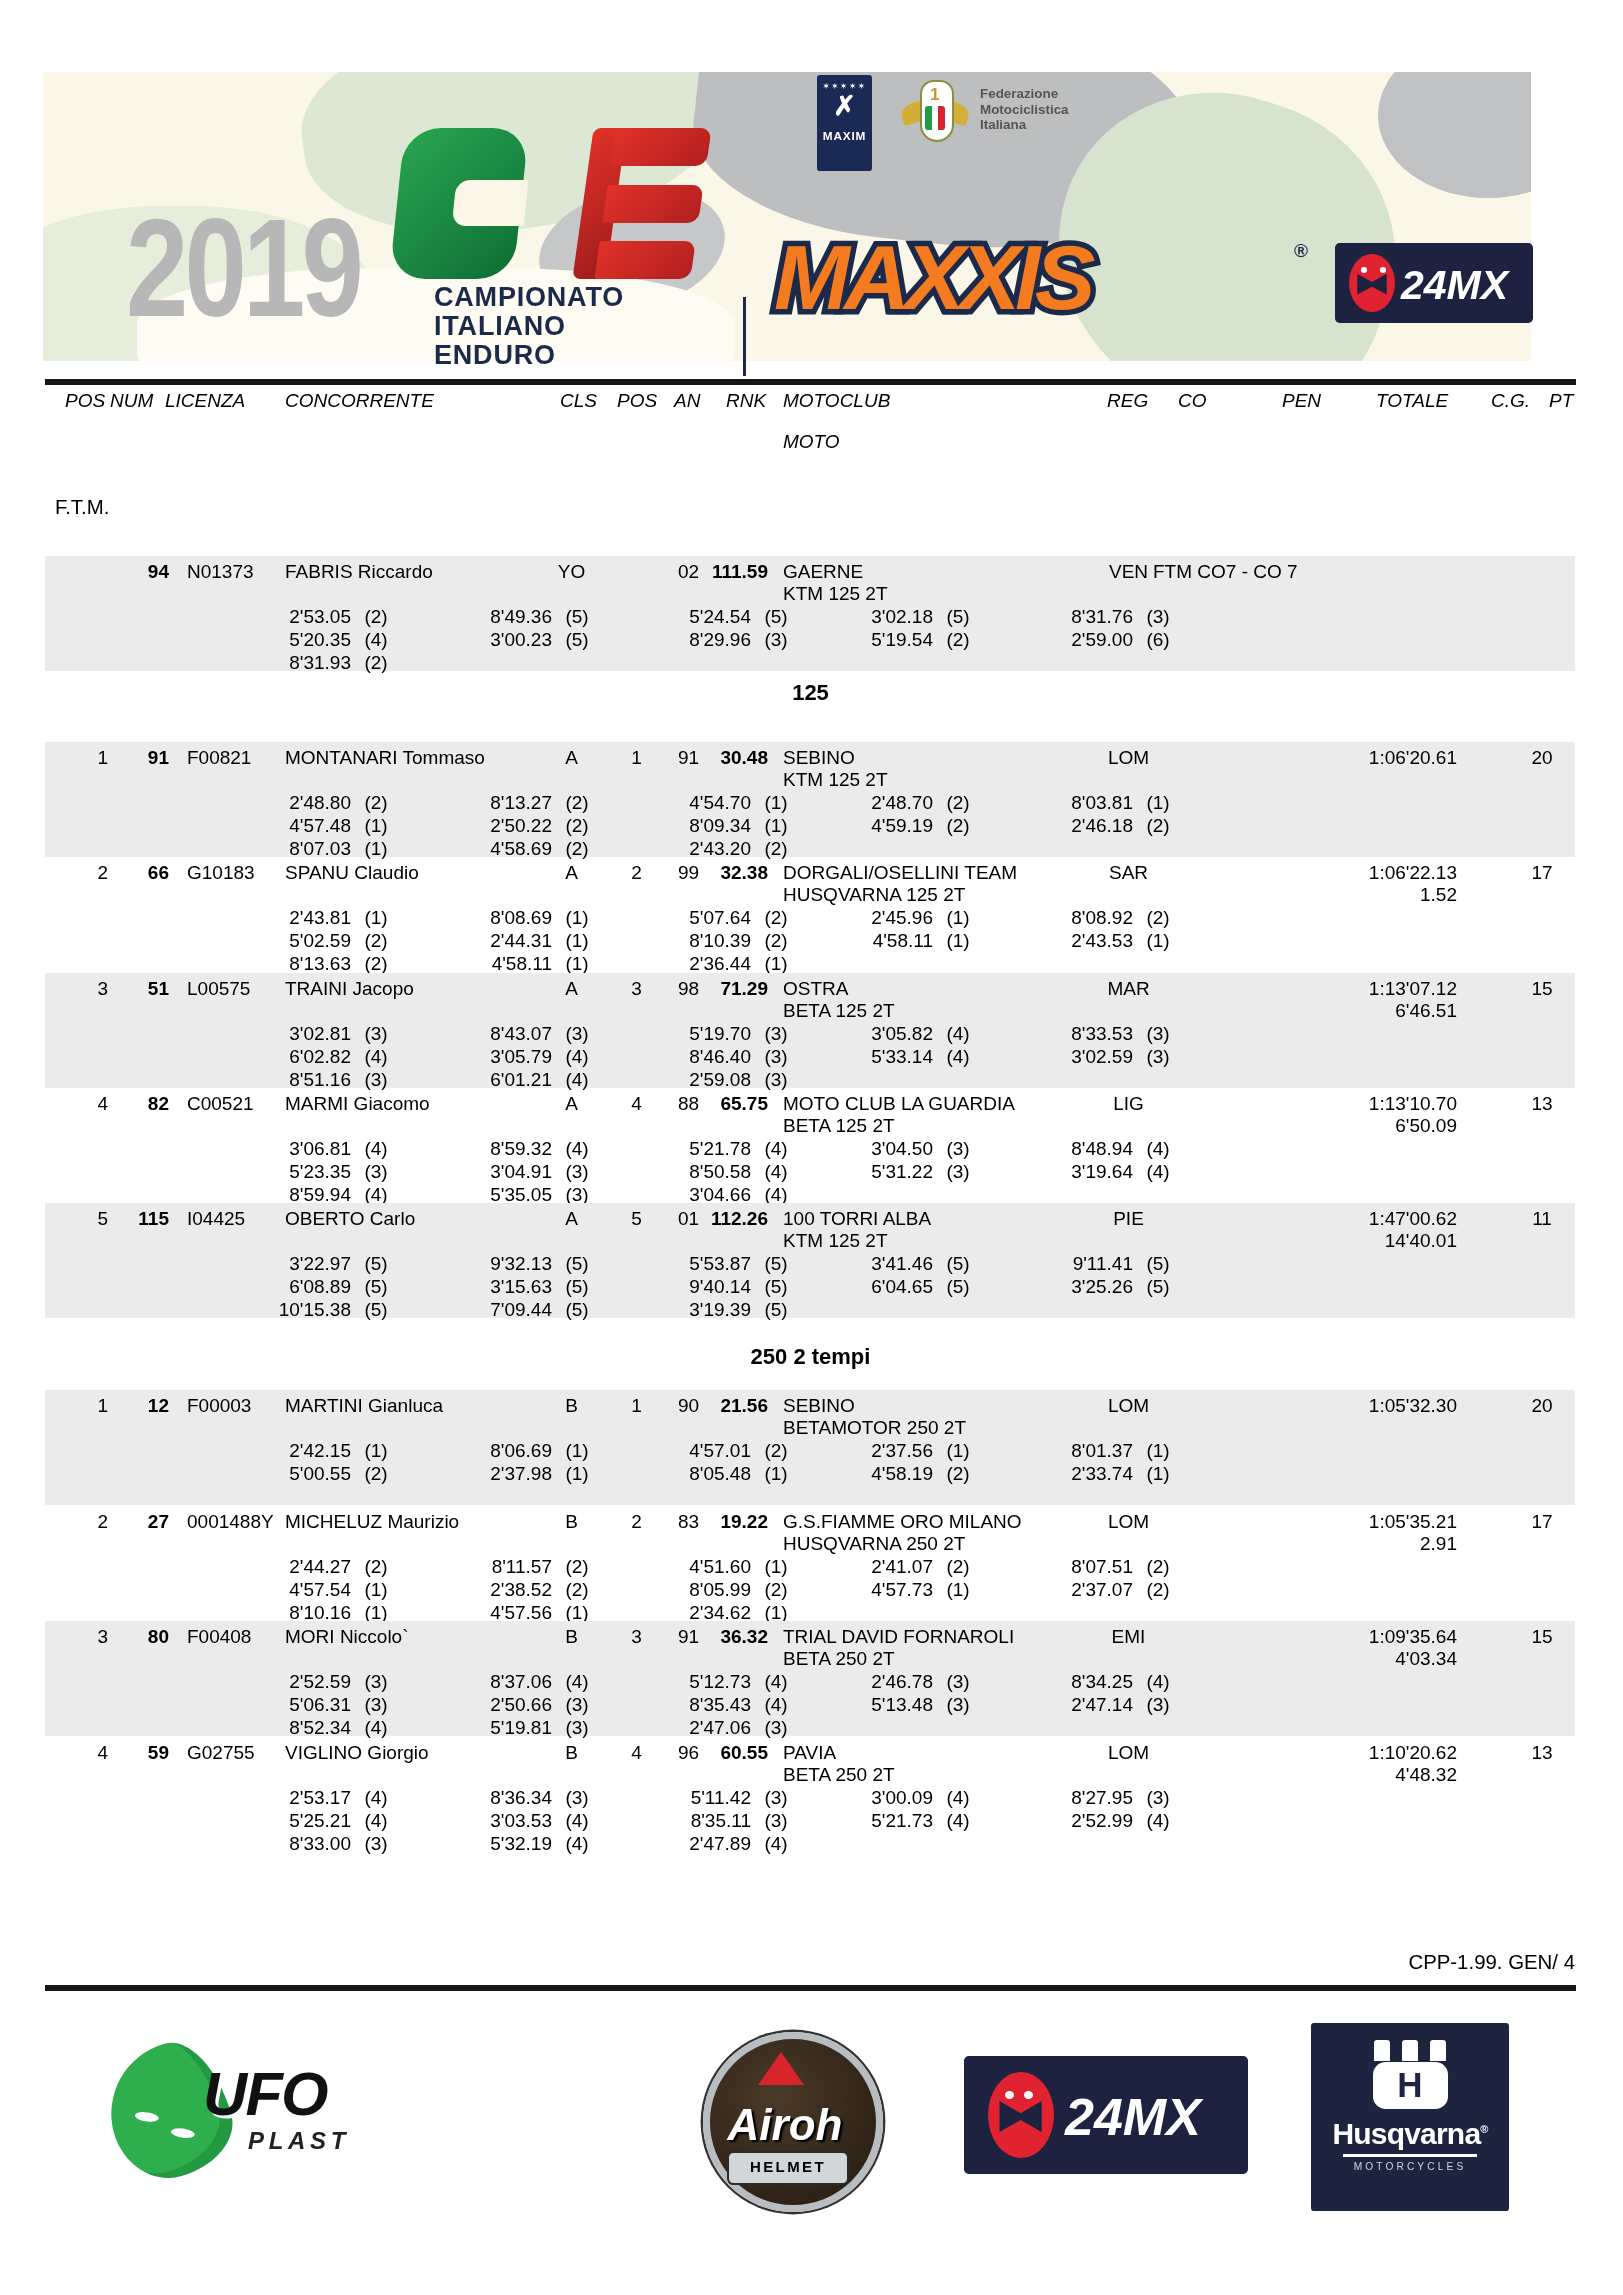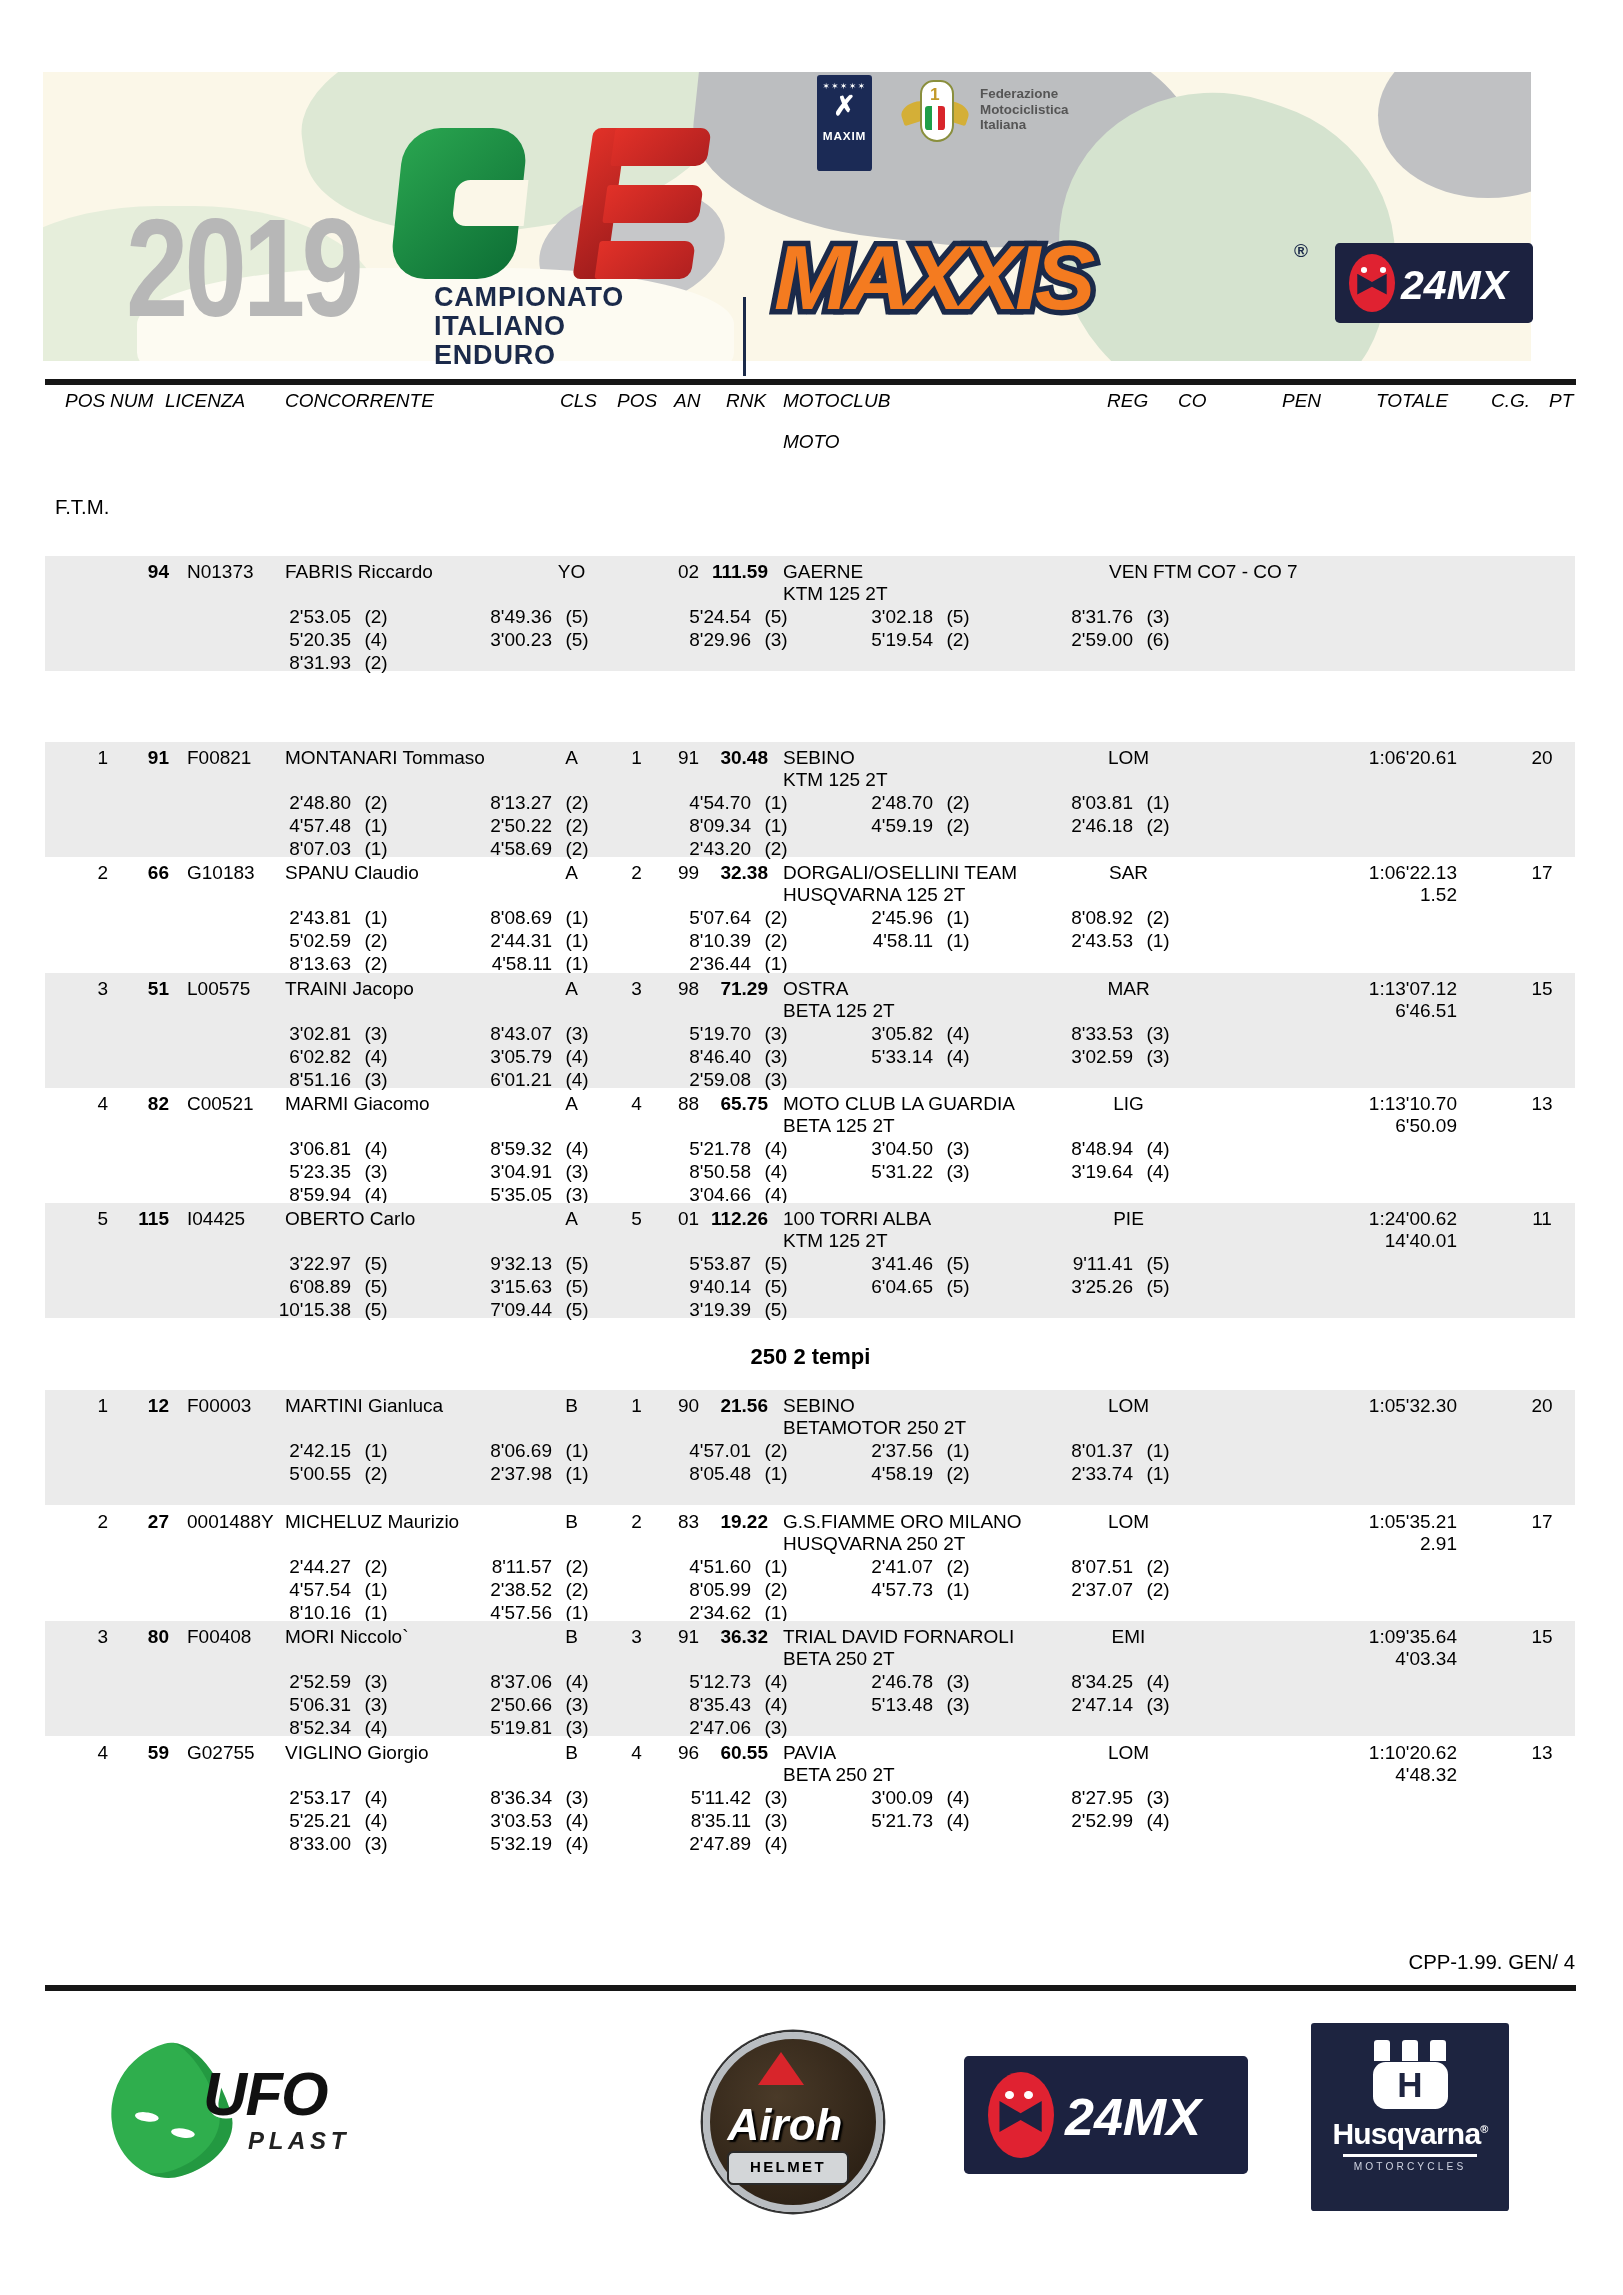--- a/index.html
+++ b/index.html
@@ -225,20 +225,21 @@
       <span class="c tc tD"><span class="tv">5'19.54</span><span class="tr">(2)</span></span>
       <span class="c tc tE"><span class="tv">2'59.00</span><span class="tr">(6)</span></span>
     </div>
     <div class="rl" style="top:93px">
       <span class="c tc tA"><span class="tv">8'31.93</span><span class="tr">(2)</span></span>
       <span class="c tc tB"><span class="tv"></span><span class="tr"></span></span>
       <span class="c tc tC"><span class="tv"></span><span class="tr"></span></span>
     </div>
   </div>
 
+  <div class="section-label" style="top:680px">125</div>
 
   <div class="rider g" style="top:744px">
     <div class="rl" style="top:1.6px">
       <span class="c cpos">1</span>
       <span class="c cnum">91</span>
       <span class="c clic">F00821</span>
       <span class="c cname">MONTANARI Tommaso</span>
       <span class="c ccls">A</span>
       <span class="c cpos2">1</span>
       <span class="c can">91</span>
@@ -398,21 +399,21 @@
       <span class="c cpos">5</span>
       <span class="c cnum">115</span>
       <span class="c clic">I04425</span>
       <span class="c cname">OBERTO Carlo</span>
       <span class="c ccls">A</span>
       <span class="c cpos2">5</span>
       <span class="c can">01</span>
       <span class="c crnk">112.26</span>
       <span class="c cclub">100 TORRI ALBA</span>
       <span class="c creg">PIE</span>
-      <span class="c ctot">1:24'00.62</span>
+      <span class="c ctot">1:47'00.62</span>
       <span class="c cpt">11</span>
     </div>
     <div class="rl" style="top:24px">
       <span class="c cclub">KTM 125 2T</span>
       <span class="c cgap">14'40.01</span>
     </div>
     <div class="rl" style="top:47px">
       <span class="c tc tA"><span class="tv">3'22.97</span><span class="tr">(5)</span></span>
       <span class="c tc tB"><span class="tv">9'32.13</span><span class="tr">(5)</span></span>
       <span class="c tc tC"><span class="tv">5'53.87</span><span class="tr">(5)</span></span>

